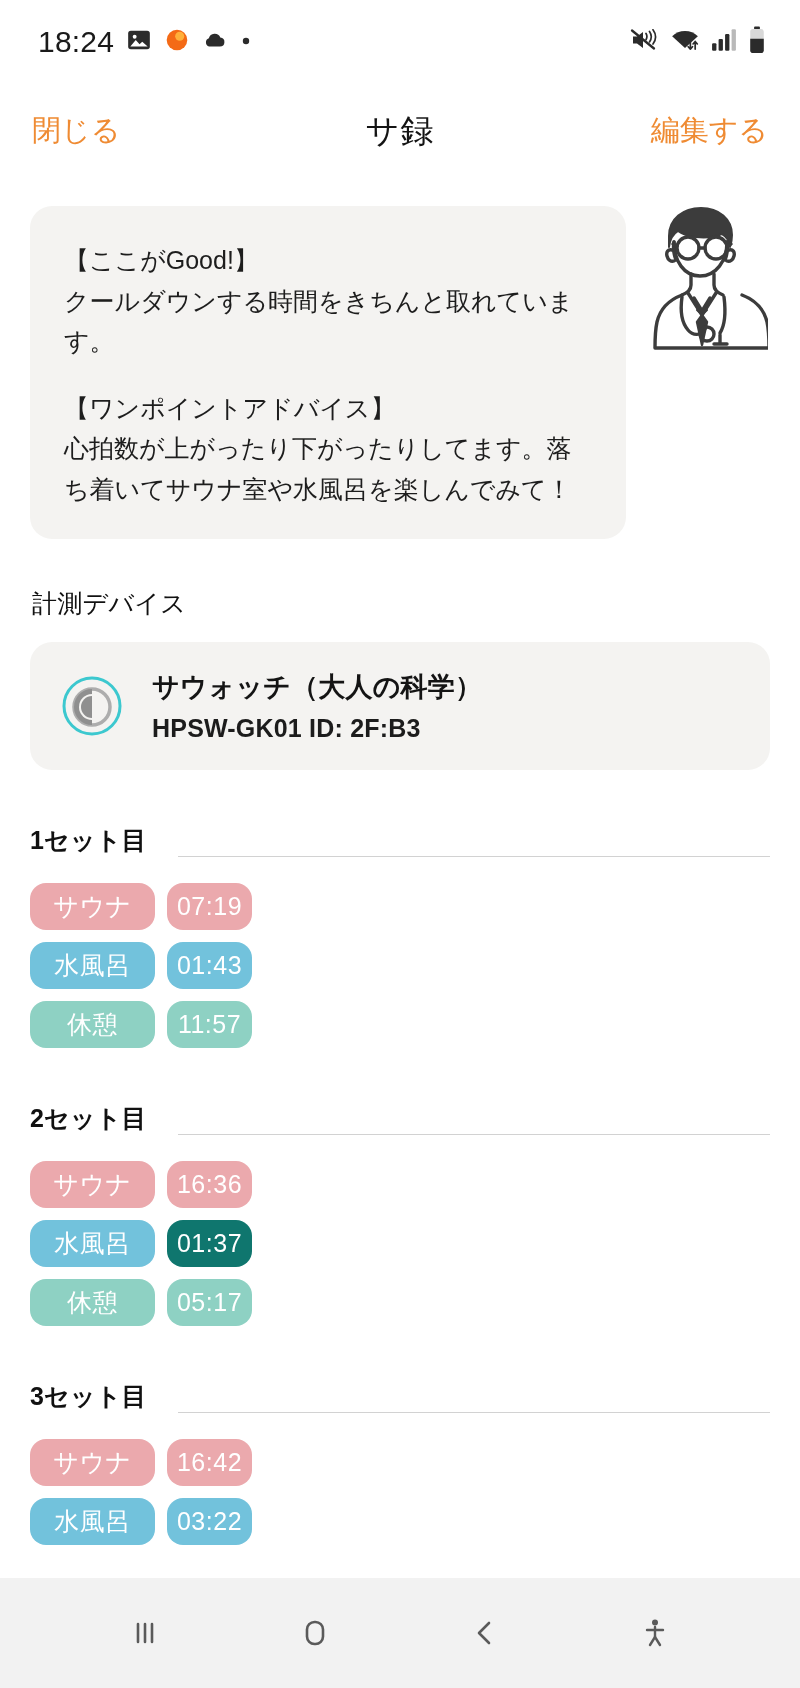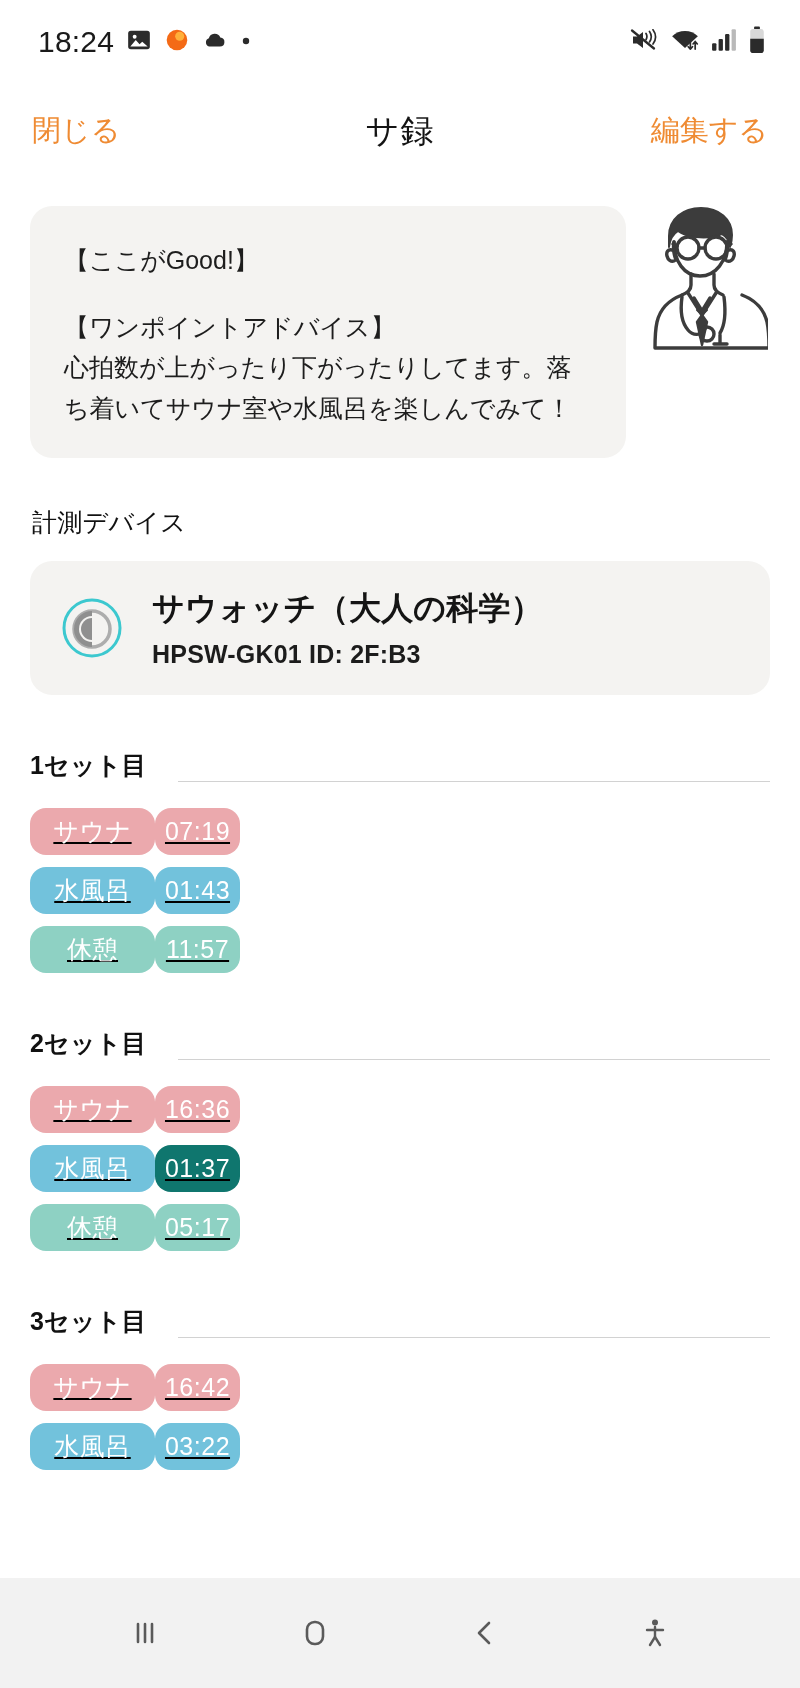--- a/index.html
+++ b/index.html
@@ -136,21 +136,21 @@
     gap: 28px;
     min-height: 128px;
   }
   .device-icon {
     flex: 0 0 64px;
     width: 64px;
     height: 64px;
   }
   .device-texts { display: flex; flex-direction: column; gap: 9px; }
   .device-name {
-    font-size: 32px;
+    font-size: 27px;
     font-weight: 700;
     color: #141414;
     letter-spacing: 0.2px;
   }
   .device-meta {
     font-size: 25px;
     font-weight: 700;
     color: #1c1c1c;
     letter-spacing: 0.2px;
   }
@@ -172,22 +172,22 @@
   }
   .set-rule {
     flex: 1 1 auto;
     height: 1px;
     background: #d2d2d2;
   }
 
   .chip-row {
     display: flex;
     align-items: center;
+    gap: 12px;
     margin-bottom: 12px;
-    text-decoration: underline;
   }
   .chip {
     border-radius: 16px;
     color: #ffffff;
     font-size: 25px;
     display: flex;
     align-items: center;
     justify-content: center;
     height: 47px;
     letter-spacing: 0.5px;
@@ -293,20 +293,21 @@
     <button class="hdr-btn">閉じる</button>
     <span class="hdr-title">サ録</span>
     <button class="hdr-btn">編集する</button>
   </div>
 
   <div class="content">
 
     <div class="advice-wrap">
       <div class="advice-card">
         <div class="advice-line">【ここがGood!】</div>
+        <div class="advice-line">クールダウンする時間をきちんと取れています。</div>
         <div class="advice-gap"></div>
         <div class="advice-line">【ワンポイントアドバイス】</div>
         <div class="advice-line">心拍数が上がったり下がったりしてます。落ち着いてサウナ室や水風呂を楽しんでみて！</div>
       </div>
 
       <span class="doctor">
         <svg width="132" height="152" viewBox="0 0 132 152">
           <g fill="none" stroke="#3c3c3c" stroke-width="3.4" stroke-linecap="round" stroke-linejoin="round">
 
             <path d="M33 38c0-17 14-28 32-28s31 11 31 27c0 5-1 9-2 12-1-7-4-11-8-13-7 3-17 4-26 3-8-1-14-3-18-6-5 3-8 8-9 16-0-4-0-7-0-11z" fill="#3c3c3c" stroke-width="2"></path>

